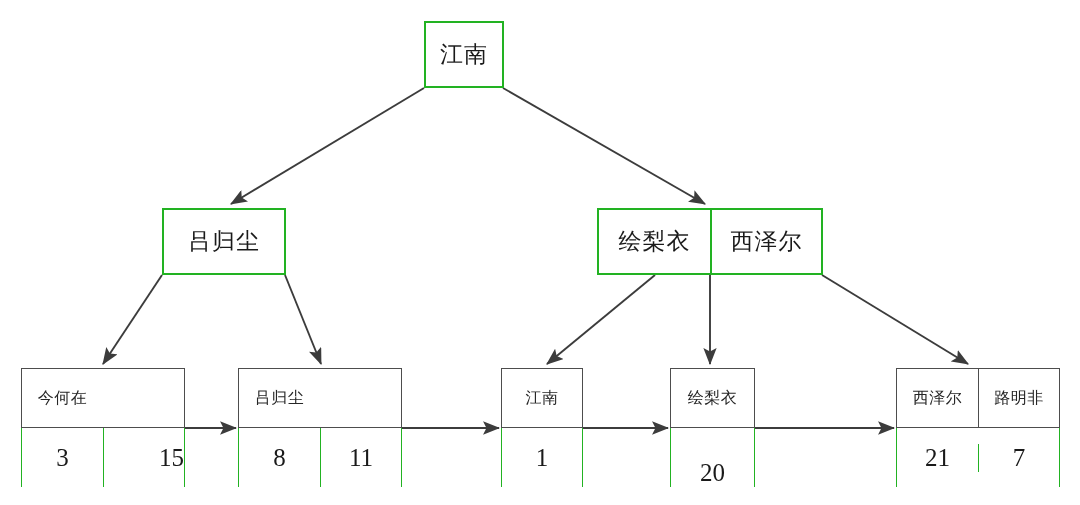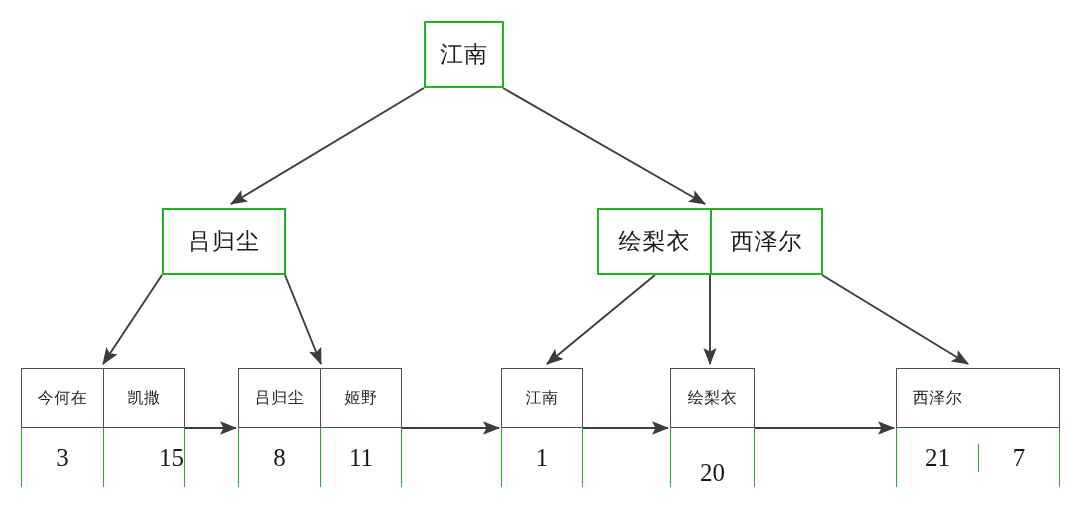--- a/index.html
+++ b/index.html
@@ -143,41 +143,35 @@
     <div class="index-cell" style="width:50%;">
       <span>西泽尔</span>
     </div>
   </div>
 
   <div class="leaf-node" style="left:21px; top:368px; width:164px; height:120px;">
     <div class="leaf-keys" style="height:60px;">
       <div class="key-cell" style="width:50%;">
         <span>今何在</span>
       </div>
-      <div class="key-cell" style="width:50%;">
-        <span>凯撒</span>
-      </div>
     </div>
     <div class="leaf-vals" style="height:60px;">
       <div class="val-cell" style="width:50%;">
         <span>3</span>
       </div>
       <div class="val-cell" style="width:50%;justify-content:flex-end;">
         <span>15</span>
       </div>
     </div>
   </div>
 
   <div class="leaf-node" style="left:238px; top:368px; width:164px; height:120px;">
     <div class="leaf-keys" style="height:60px;">
       <div class="key-cell" style="width:50%;">
         <span>吕归尘</span>
-      </div>
-      <div class="key-cell" style="width:50%;">
-        <span>姬野</span>
       </div>
     </div>
     <div class="leaf-vals" style="height:60px;">
       <div class="val-cell" style="width:50%;">
         <span>8</span>
       </div>
       <div class="val-cell" style="width:50%;">
         <span>11</span>
       </div>
     </div>
@@ -207,20 +201,23 @@
         <span>20</span>
       </div>
     </div>
   </div>
 
   <div class="leaf-node" style="left:896px; top:368px; width:164px; height:120px;">
     <div class="leaf-keys" style="height:60px;">
       <div class="key-cell" style="width:50%;">
         <span>西泽尔</span>
       </div>
+      <div class="key-cell" style="width:50%;">
+        <span>路明非</span>
+      </div>
     </div>
     <div class="leaf-vals" style="height:60px;align-items:center;">
       <div class="val-cell" style="width:50%;">
         <span>21</span>
       </div>
       <div class="val-cell" style="width:50%;">
         <span>7</span>
       </div>
     </div>
   </div>

